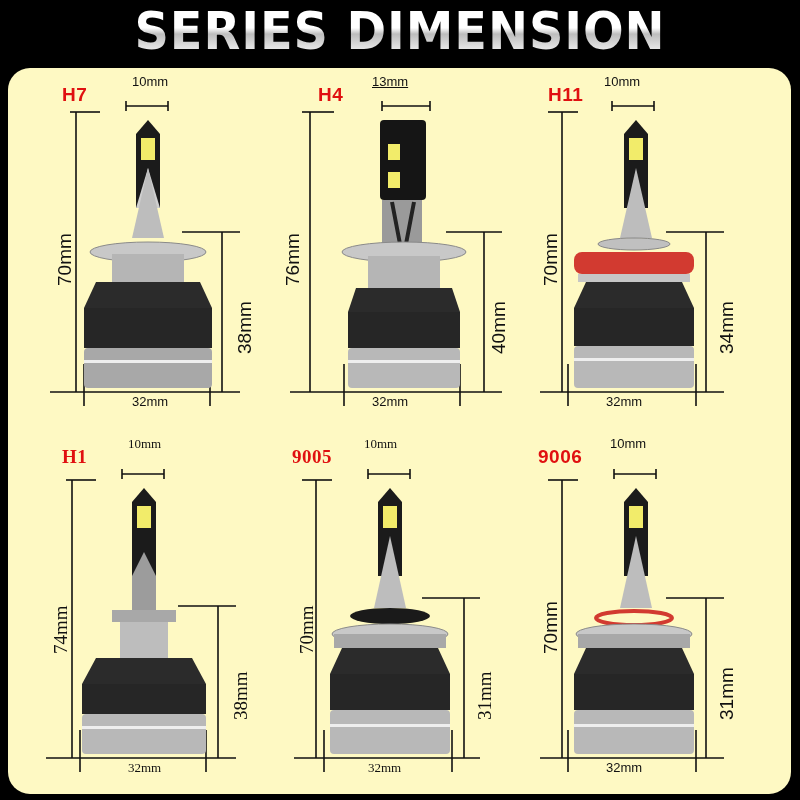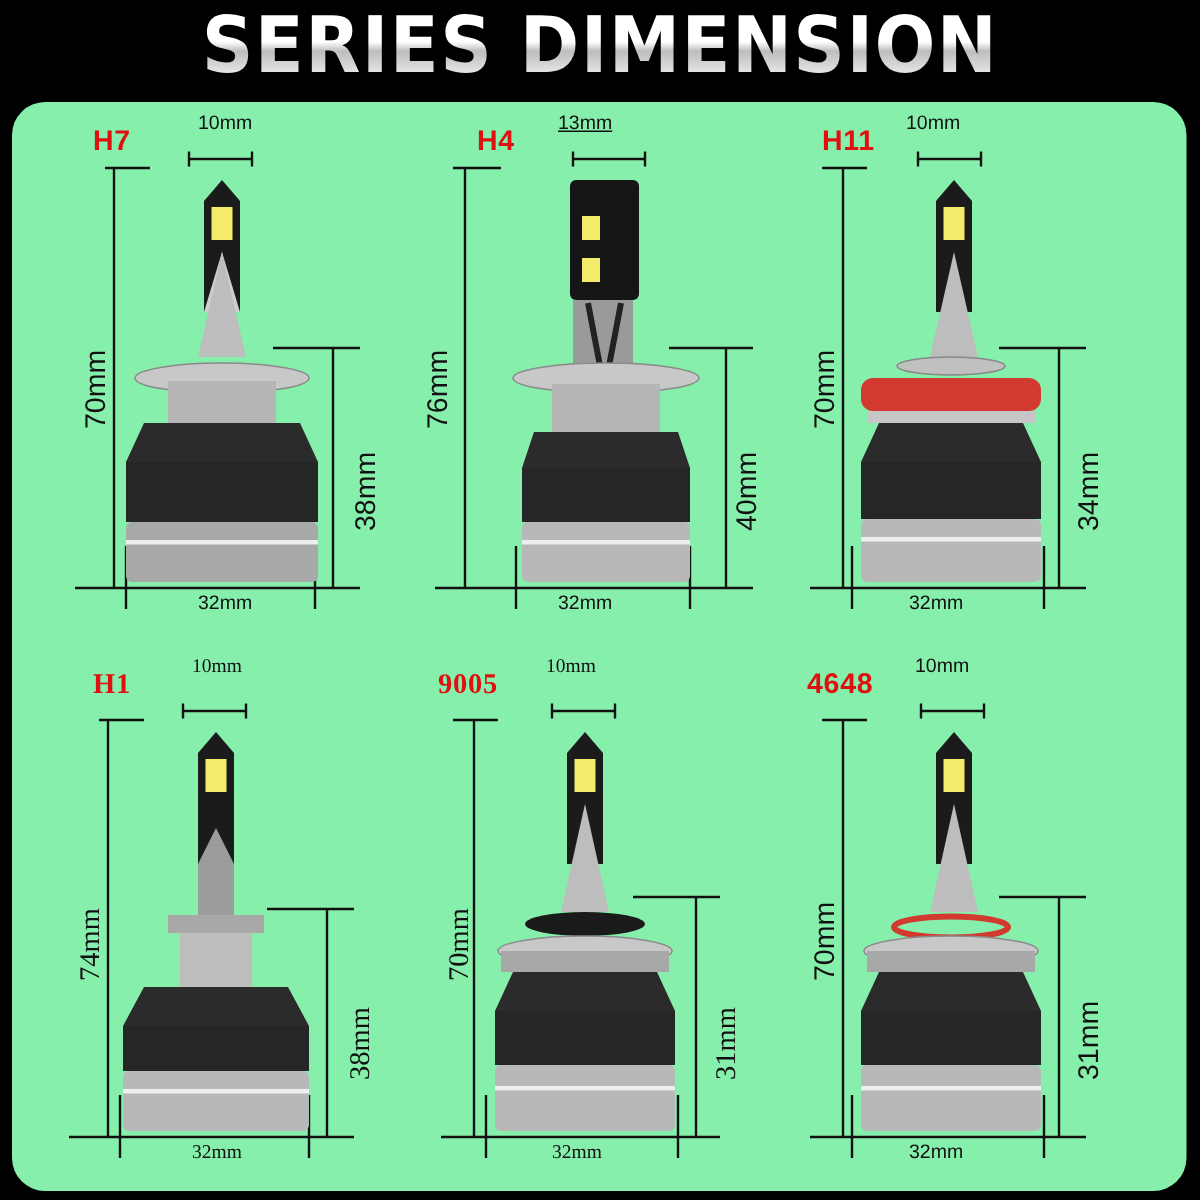--- a/index.html
+++ b/index.html
@@ -11,21 +11,21 @@
     display: flex; align-items: center; justify-content: center;
     font-family: "DejaVu Sans", "Liberation Sans", sans-serif;
     font-weight: 900; font-size: 52px; letter-spacing: 1px;
     transform: scaleX(0.92);
     background: linear-gradient(to bottom, #ffffff 0%, #ffffff 45%, #bdbdbd 55%, #e8e8e8 80%, #9a9a9a 100%);
     -webkit-background-clip: text; background-clip: text; color: transparent;
   }
 
   .panel {
     position: absolute; left: 8px; top: 68px; width: 783px; height: 726px;
-    background: #86efac; border-radius: 22px;
+    background: #fef9c3; border-radius: 22px;
   }
 
   .cell { position: absolute; width: 260px; height: 360px; }
   .cell svg { position: absolute; left: 0; top: 0; overflow: visible; }
 
   .type-label {
     position: absolute; font-weight: 700; font-size: 19px; color: #e01010;
     letter-spacing: 0.5px;
   }
   .dim {
@@ -197,21 +197,21 @@
       <ellipse cx="110" cy="204" rx="58" ry="10" fill="#c8c8c8" stroke="#8a8a8a"></ellipse>
       <rect x="54" y="204" width="112" height="14" fill="#a8a8a8"></rect>
       <path d="M62 218 L158 218 L170 244 L50 244 Z" fill="#2b2b2b"></path>
       <rect x="50" y="244" width="120" height="36" fill="#262626"></rect>
       <rect x="50" y="280" width="120" height="44" rx="4" fill="#b8b8b8"></rect>
       <rect x="50" y="294" width="120" height="3" fill="#eee"></rect>
     </svg>
   </div>
 
   <div class="cell" style="left:520px; top:362px;">
-    <div class="type-label" style="left:10px; top:16px;">4648</div>
+    <div class="type-label" style="left:10px; top:16px;">9006</div>
     <div class="dim" style="left:82px; top:6px;">10mm</div>
     <div class="vdim" style="left:12px; top:224px;">70mm</div>
     <div class="vdim" style="left:188px; top:290px;">31mm</div>
     <div class="dim" style="left:78px; top:330px;">32mm</div>
     <svg width="260" height="360">
       <g stroke="#111" stroke-width="1.6" fill="none">
         <line x1="20" y1="50" x2="50" y2="50"></line>
           <line x1="34" y1="50" x2="34" y2="328"></line>
         <line x1="86" y1="44" x2="128" y2="44"></line>
           <line x1="86" y1="39" x2="86" y2="49"></line>

